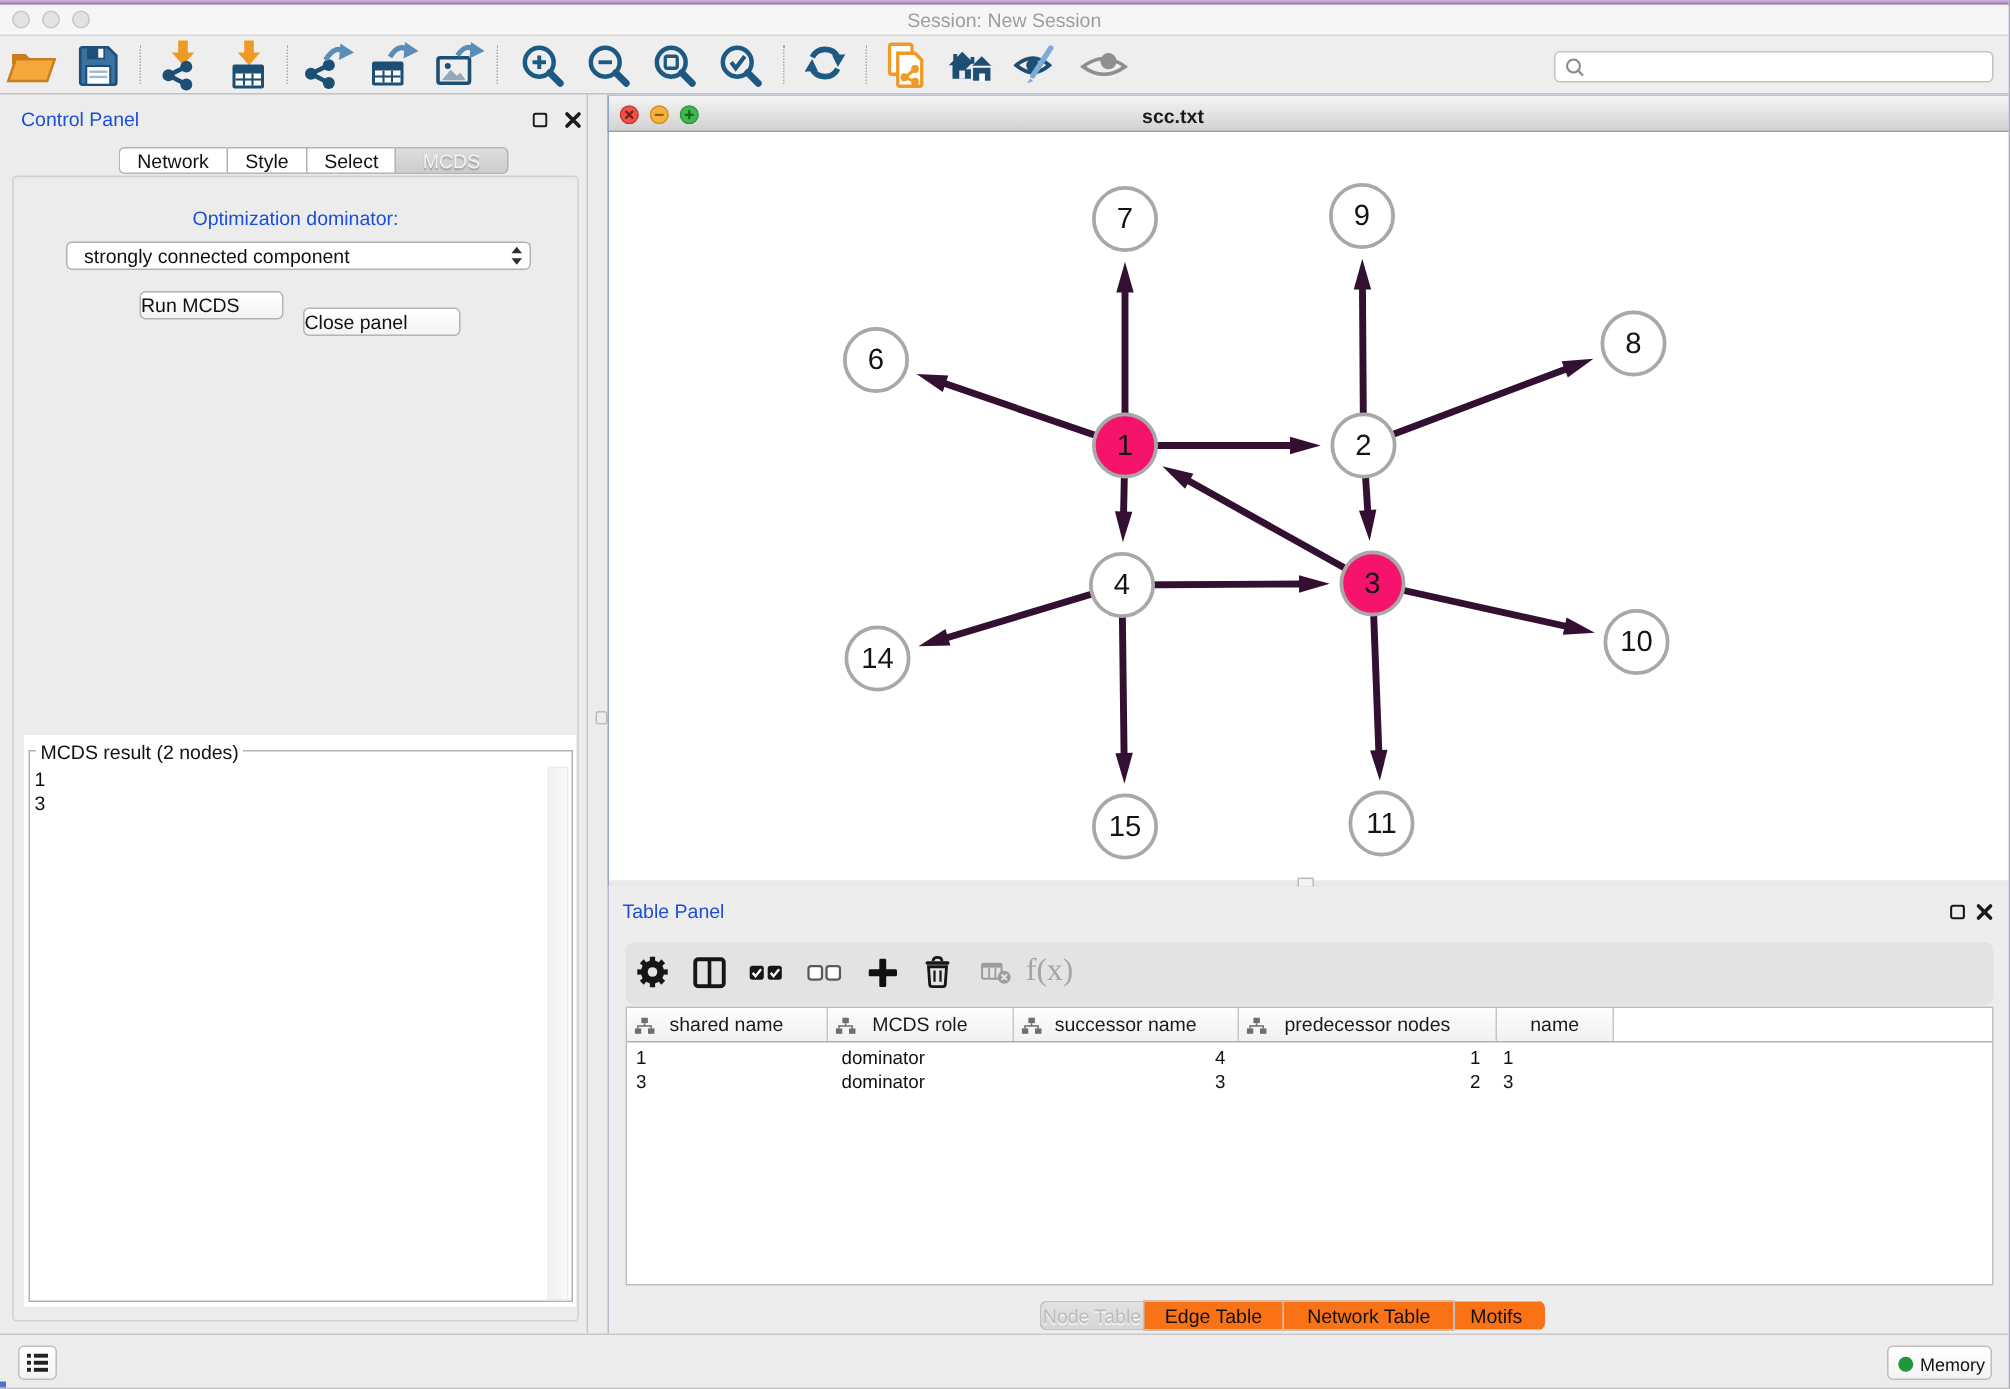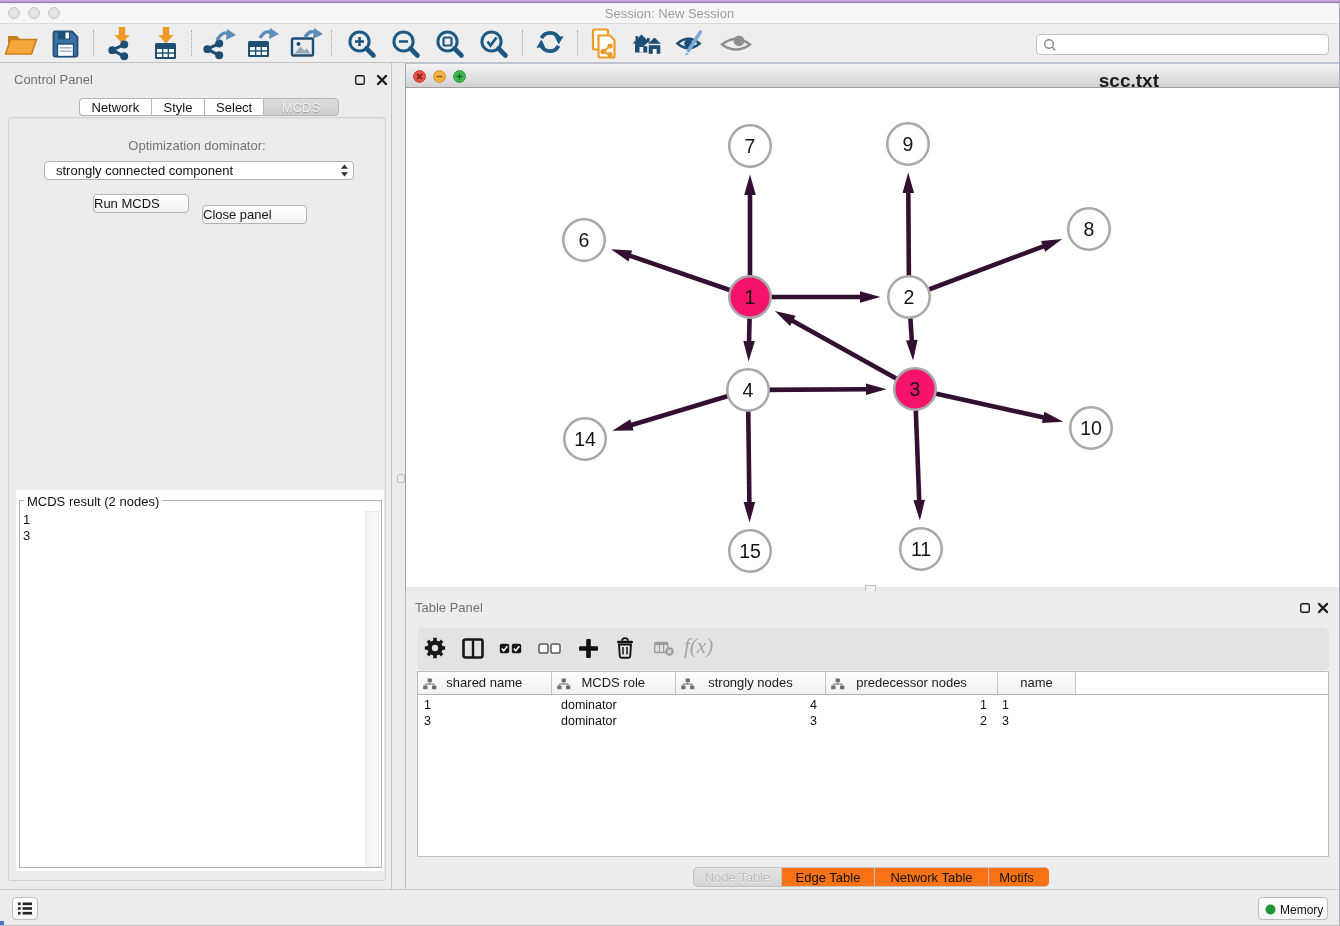--- a/index.html
+++ b/index.html
@@ -4,21 +4,21 @@
 html,body{width:1340px;height:926px;overflow:hidden}
 body{font-family:"Liberation Sans",sans-serif;background:#ececec;position:relative;border-right:1px solid #a8a8b8;border-bottom:1px solid #bcbcbc}
 .abs{position:absolute}
 .purple{left:0;top:0;width:1340px;height:3px;background:linear-gradient(#d0b4e0,#b190c5);border-bottom:1px solid #9a7fae}
 .titlebar{left:0;top:4px;width:1340px;height:19px;background:#f6f6f6}
 .tl{width:12.5px;height:12.5px;border-radius:50%;background:#e3e3e3;border:1px solid #c7c7c7;top:6.5px}
 .wtitle{width:100%;text-align:center;top:6px;font-size:13px;color:#9d9d9d}
 .toolbar{left:0;top:23px;width:1340px;height:40px;background:#eeeeee;border-top:1px solid #dadada;border-bottom:1px solid #c2c2c2}
 .tsep{top:30px;width:1px;height:26px;border-left:1px dotted #a9a9a9}
 .search{left:1036px;top:34px;width:293px;height:21px;background:#fff;border:1px solid #c3c3c3;border-radius:4px}
-.cph{font-size:13px;color:#737373}
+.cph{font-size:13px;color:#1d4ed8}
 .tabrow{left:79px;top:98px;height:18px;display:flex;font-size:13px}
 .tab{background:#fff;border:1px solid #b4b4b4;border-right:none;text-align:center;line-height:17px;color:#111}
 .tab.first{border-radius:4px 0 0 4px}
 .tab.mcds{background:linear-gradient(#dedede,#cccccc);color:#f2f2f2;text-shadow:0 1px 1px #9a9a9a;border-right:1px solid #b4b4b4;border-radius:0 4px 4px 0}
 .groove{left:8px;top:117px;width:378px;height:764px;border:1px solid #d2d2d2;border-radius:3px;box-shadow:inset 0 1px 2px rgba(0,0,0,0.04)}
 .combo{left:44px;top:161px;width:310px;height:19px;background:#fff;border:1px solid #b2b2b2;border-radius:4px;font-size:13px;line-height:17px;color:#111;padding-left:11px}
 .btn{height:19px;background:linear-gradient(#ffffff,#f3f3f3);border:1px solid #b4b4b4;border-radius:4px;font-size:13px;line-height:17px;text-align:left;color:#111}
 .mcdsbox{left:16px;top:490px;width:368px;height:381px;background:#fff}
 .fline{left:18.5px;top:500px;width:363px;height:368px;border:1px solid #b2b2b2}
 .legend{left:24px;top:493.5px;background:#fff;padding:0 3px;font-size:13px;color:#111}
@@ -225,21 +225,21 @@
     <path d="M-2.1 -2.1 L2.1 2.1 M2.1 -2.1 L-2.1 2.1" stroke="#7c1f1c" stroke-width="1.5" stroke-linecap="round"></path>
   </svg>
 <svg class="abs" style="left:433.0px;top:70px" width="13" height="13" viewBox="-6.5 -6.5 13 13">
     <circle cx="0" cy="0" r="5.9" fill="#f6b13d" stroke="#cf8f2a" stroke-width="1"></circle>
     <path d="M-2.4 0 L2.4 0" stroke="#8a5f12" stroke-width="1.5" stroke-linecap="round"></path>
   </svg>
 <svg class="abs" style="left:453.0px;top:70px" width="13" height="13" viewBox="-6.5 -6.5 13 13">
     <circle cx="0" cy="0" r="5.9" fill="#3fb94f" stroke="#2f9440" stroke-width="1"></circle>
     <path d="M-2.4 0 L2.4 0 M0 -2.4 L0 2.4" stroke="#1a6325" stroke-width="1.5" stroke-linecap="round"></path>
   </svg>
-<div class="abs" style="left:405px;top:70px;width:754px;text-align:right;font-size:19px;font-weight:600;color:#1a1a1a">scc.txt</div>
+<div class="abs" style="left:405px;top:70px;width:754px;text-align:center;font-size:13px;font-weight:600;color:#1a1a1a">scc.txt</div>
 <div class="abs canvas"></div>
 <div class="abs" style="left:406px;top:88px"><svg width="931" height="499" viewBox="0 0 931 499" font-family="Liberation Sans, sans-serif">
       <line x1="344.0" y1="209.0" x2="344.0" y2="104.0" stroke="#331031" stroke-width="4.6"></line>
       <polygon points="344.0,86.5 349.8,107.0 338.2,107.0" fill="#331031"></polygon>
       <line x1="344.0" y1="209.0" x2="221.5" y2="166.9" stroke="#331031" stroke-width="4.6"></line>
       <polygon points="205.0,161.3 226.2,162.4 222.5,173.4" fill="#331031"></polygon>
       <line x1="344.0" y1="209.0" x2="457.0" y2="209.0" stroke="#331031" stroke-width="4.6"></line>
       <polygon points="474.5,209.0 454.0,214.8 454.0,203.2" fill="#331031"></polygon>
       <line x1="344.0" y1="209.0" x2="343.0" y2="256.0" stroke="#331031" stroke-width="4.6"></line>
       <polygon points="342.6,273.5 337.3,252.9 348.9,253.1" fill="#331031"></polygon>
@@ -331,42 +331,42 @@
 <svg class="abs" style="left:654px;top:641px" width="21" height="16" viewBox="0 0 21 16">
     <rect x="0.7" y="1.5" width="13" height="10" rx="1" fill="none" stroke="#9d9d9d" stroke-width="1.4"></rect>
     <g fill="#9d9d9d">
       <rect x="0.7" y="1.5" width="13" height="2.6"></rect>
       <rect x="4.8" y="4" width="1.2" height="7.5"></rect>
       <rect x="9" y="4" width="1.2" height="7.5"></rect>
     </g>
     <circle cx="15.5" cy="10.5" r="4.3" fill="#9d9d9d"></circle>
     <path d="M13.7 8.7 L17.3 12.3 M17.3 8.7 L13.7 12.3" stroke="#e3e3e3" stroke-width="1.3"></path>
   </svg>
-<div class="abs" style="left:684px;top:634px;font-family:'Liberation Serif',serif;font-style:italic;font-size:21px;color:#a5a5a5">f(x)</div>
+<div class="abs" style="left:684px;top:634px;font-family:'Liberation Serif',serif;font-size:21px;color:#a5a5a5">f(x)</div>
 <div class="abs ttable">
 <div class="thead"></div>
 <div class="hcell" style="left:0px;width:133.6px">shared name</div>
 <svg class="abs" style="left:5px;top:5.5px" width="14" height="12" viewBox="0 0 14 12">
       <g fill="#6e6e6e">
         <rect x="4.6" y="0.5" width="4.3" height="3.6"></rect>
         <rect x="0.2" y="7.6" width="4.3" height="3.6"></rect>
         <rect x="9" y="7.6" width="4.3" height="3.6"></rect>
       </g>
       <path d="M6.7 4.1 V6 M2.3 7.6 V6 H11.1 V7.6" fill="none" stroke="#6e6e6e" stroke-width="1"></path>
     </svg>
 <div class="hcell" style="left:133.6px;width:124.29999999999998px">MCDS role</div>
 <svg class="abs" style="left:138.6px;top:5.5px" width="14" height="12" viewBox="0 0 14 12">
       <g fill="#6e6e6e">
         <rect x="4.6" y="0.5" width="4.3" height="3.6"></rect>
         <rect x="0.2" y="7.6" width="4.3" height="3.6"></rect>
         <rect x="9" y="7.6" width="4.3" height="3.6"></rect>
       </g>
       <path d="M6.7 4.1 V6 M2.3 7.6 V6 H11.1 V7.6" fill="none" stroke="#6e6e6e" stroke-width="1"></path>
     </svg>
-<div class="hcell" style="left:257.9px;width:150.20000000000005px">strongly nodes</div>
+<div class="hcell" style="left:257.9px;width:150.20000000000005px">successor name</div>
 <svg class="abs" style="left:262.9px;top:5.5px" width="14" height="12" viewBox="0 0 14 12">
       <g fill="#6e6e6e">
         <rect x="4.6" y="0.5" width="4.3" height="3.6"></rect>
         <rect x="0.2" y="7.6" width="4.3" height="3.6"></rect>
         <rect x="9" y="7.6" width="4.3" height="3.6"></rect>
       </g>
       <path d="M6.7 4.1 V6 M2.3 7.6 V6 H11.1 V7.6" fill="none" stroke="#6e6e6e" stroke-width="1"></path>
     </svg>
 <div class="hcell" style="left:408.1px;width:172.0px">predecessor nodes</div>
 <svg class="abs" style="left:413.1px;top:5.5px" width="14" height="12" viewBox="0 0 14 12">
@@ -383,21 +383,21 @@
 <div class="rtxt" style="left:258px;top:24.5px;width:141px;text-align:right">4</div>
 <div class="rtxt" style="left:409px;top:24.5px;width:160px;text-align:right">1</div>
 <div class="rtxt" style="left:584px;top:24.5px">1</div>
 <div class="rtxt" style="left:6px;top:40.5px">3</div>
 <div class="rtxt" style="left:143px;top:40.5px">dominator</div>
 <div class="rtxt" style="left:258px;top:40.5px;width:141px;text-align:right">3</div>
 <div class="rtxt" style="left:409px;top:40.5px;width:160px;text-align:right">2</div>
 <div class="rtxt" style="left:584px;top:40.5px">3</div>
 </div>
 <div class="abs btabs">
-    <div class="btab first" style="width:88px">Node Table</div>
+    <div class="btab first" style="width:69px">Node Table</div>
     <div class="btab " style="width:93px">Edge Table</div>
     <div class="btab " style="width:114px">Network Table</div>
     <div class="btab last" style="width:61px">Motifs</div>
   </div>
 <div class="abs statusbar"></div>
 <div class="abs sbtn" style="left:12px;top:897px;width:26px;height:23px"></div>
 <svg class="abs" style="left:18px;top:902px" width="14" height="13" viewBox="0 0 14 13">
     <g fill="#222">
       <rect x="0" y="0.5" width="2.6" height="2.6"></rect>
       <rect x="0" y="5.2" width="2.6" height="2.6"></rect>

